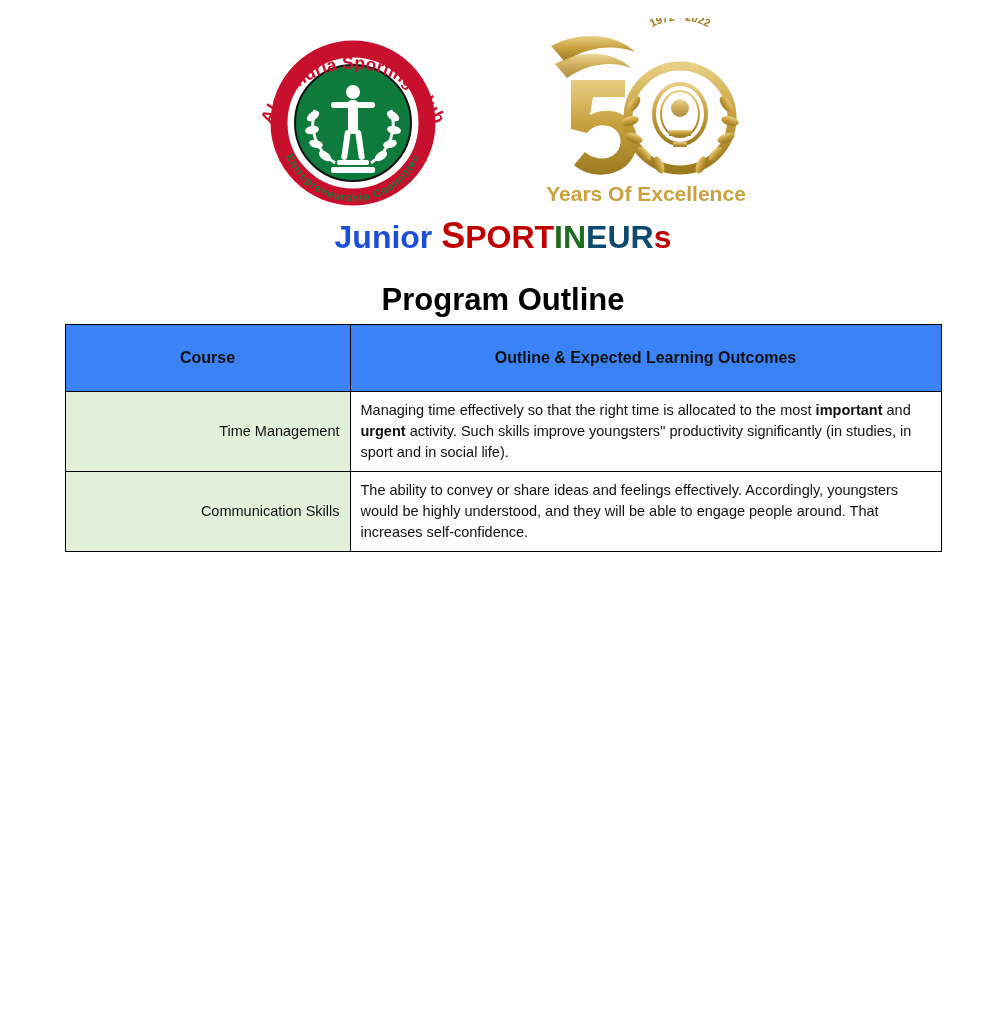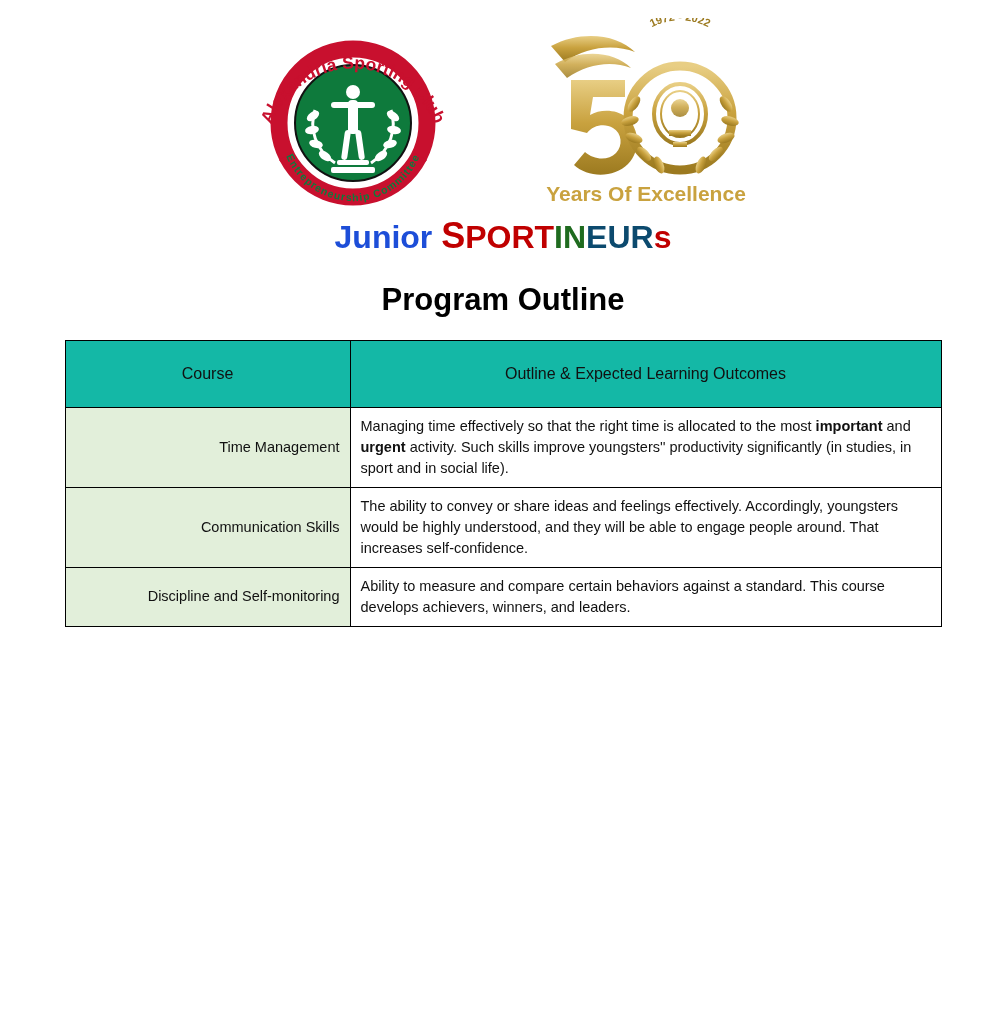--- a/index.html
+++ b/index.html
@@ -64,42 +64,42 @@
   .junior-title .c3 { color: #0c4a6e; }
   .junior-title .c5 { color: #C00000; }
   .junior-title .big { font-size: 36px; }
 
   .program-outline {
     text-align: center;
     font-size: 31px;
     font-weight: bold;
     color: #000000;
     margin-top: 26px;
-    margin-bottom: 22px;
+    margin-bottom: 6px;
   }
 
   
   table.outline {
     border-collapse: collapse;
     width: 876px;
     margin: 0 auto;
     table-layout: fixed;
   }
   table.outline td, table.outline th {
     border: 1.6px solid #000000;
     vertical-align: middle;
     padding: 8px 10px;
     font-size: 14.5px;
     font-weight: normal;
   }
   table.outline thead th {
-    font-weight: normal;
+    font-weight: bold;
     font-size: 16px;
     height: 50px;
-    background: #14b8a6;
+    background: #3b82f6;
   }
   col.col-course { width: 285px; }
   col.col-outline { width: 591px; }
 
   td.course {
     text-align: right;
     font-size: 14.5px;
     line-height: 1.3;
   }
   td.outline-cell {
@@ -242,20 +242,16 @@
     </thead>
     <tbody>
       <tr>
         <td class="course bg-green">Time Management</td>
         <td class="outline-cell bg-white"><span>Managing time effectively so that the right time is allocated to the most </span><b>important</b><span> and </span><b>urgent</b><span> activity. Such skills improve youngsters'' productivity significantly (in studies, in sport and in social life).</span></td>
       </tr>
       <tr>
         <td class="course bg-green">Communication Skills</td>
         <td class="outline-cell bg-white">The ability to convey or share ideas and feelings effectively. Accordingly, youngsters would be highly understood, and they will be able to engage people around. That increases self-confidence.</td>
       </tr>
-      <tr>
-        <td class="course bg-green">Discipline and Self-monitoring</td>
-        <td class="outline-cell bg-white">Ability to measure and compare certain behaviors against a standard. This course develops achievers, winners, and leaders.</td>
-      </tr>
     </tbody>
   </table>
 
 </div>
 
 </body></html>

